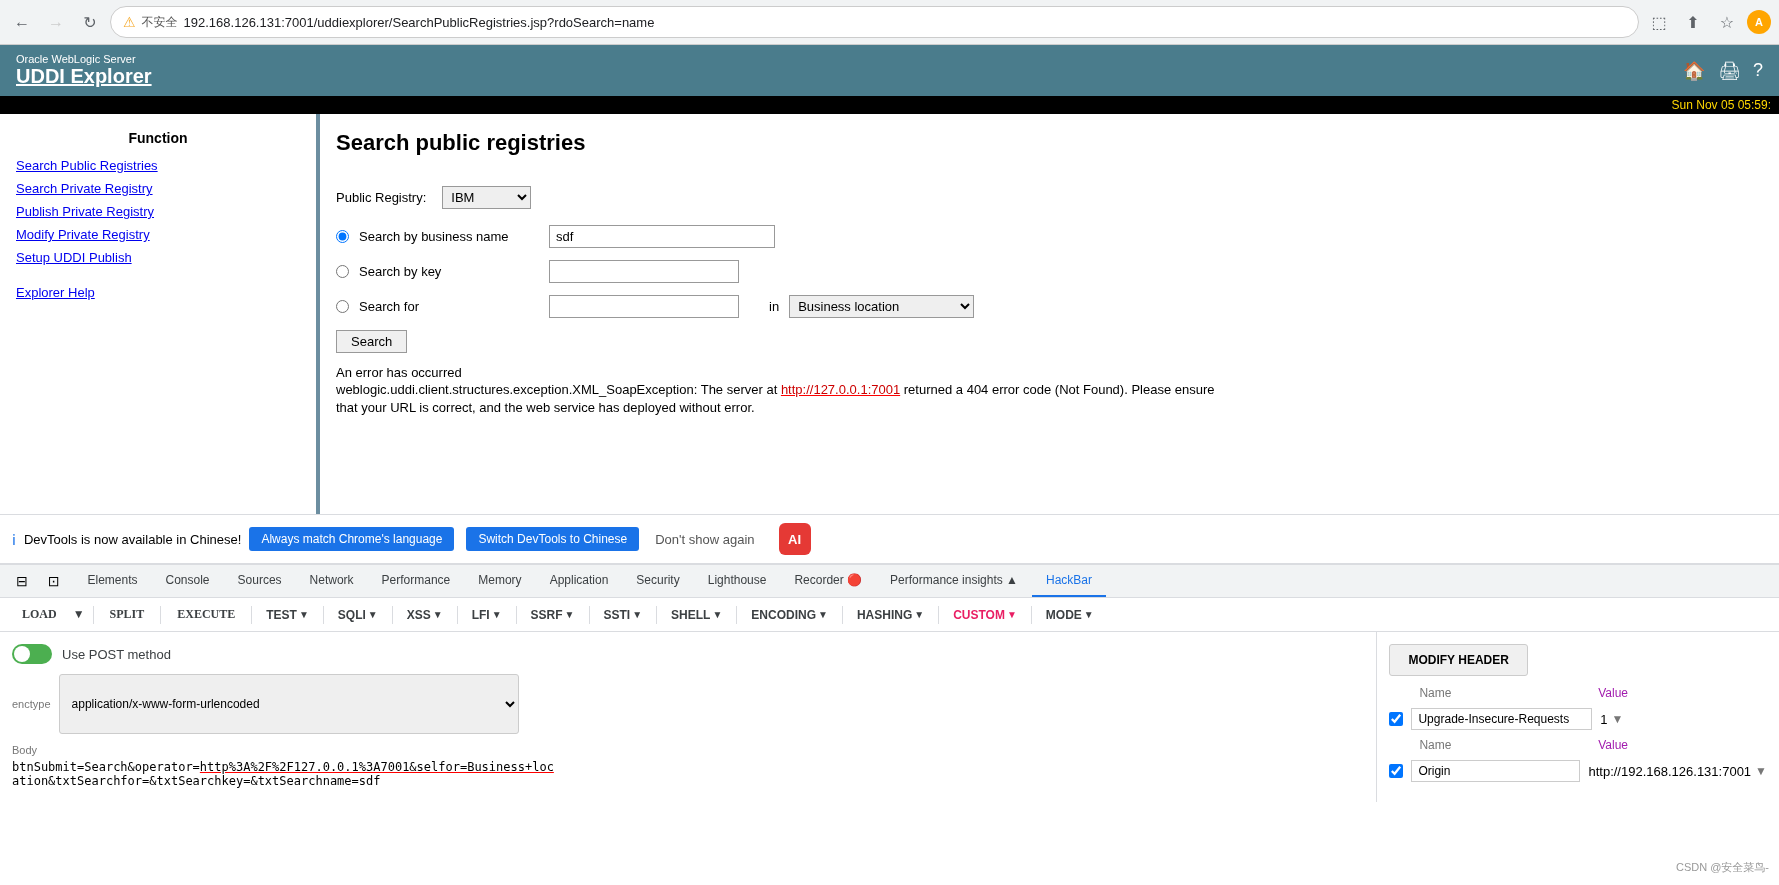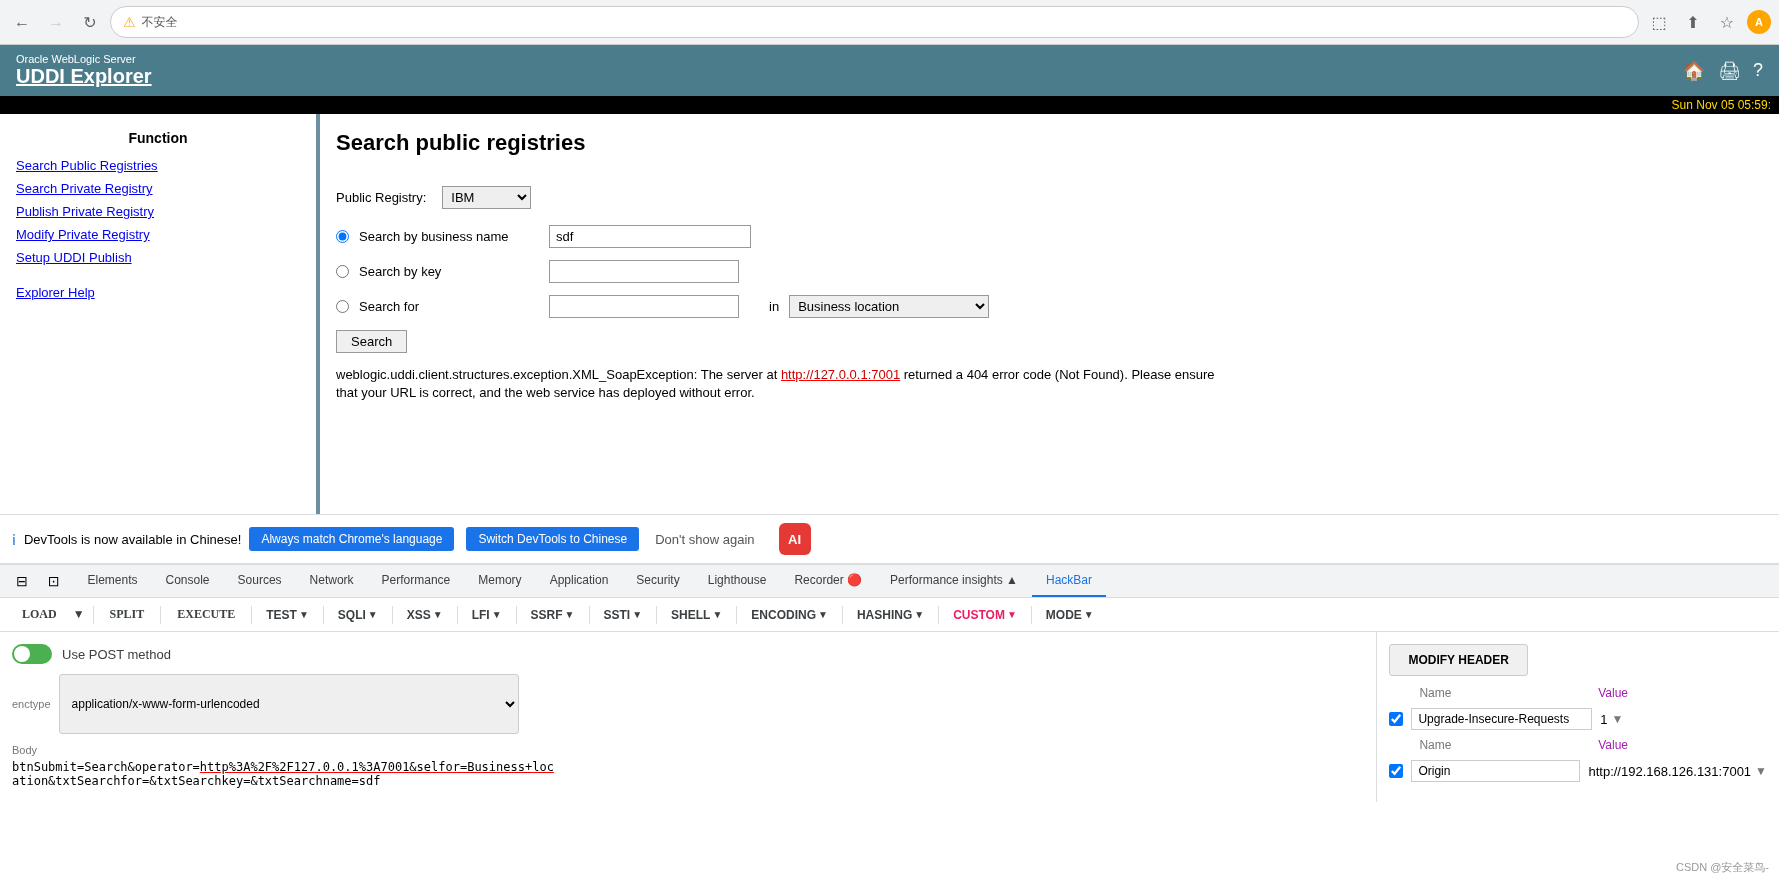--- a/index.html
+++ b/index.html
@@ -107,20 +107,21 @@
 <body>
 
 <div class="browser-chrome">
   <div class="browser-toolbar">
     <button class="nav-btn">←</button>
     <button class="nav-btn disabled">→</button>
     <button class="nav-btn">↻</button>
     <div class="address-bar">
       <span class="warning-icon">⚠</span>
       <span style="color:#555; font-size:12px;">不安全</span>
+      <span class="url-text">192.168.126.131:7001/uddiexplorer/SearchPublicRegistries.jsp?rdoSearch=name</span>
     </div>
     <div class="browser-icons">
       <button class="browser-icon-btn">⬚</button>
       <button class="browser-icon-btn">⬆</button>
       <button class="browser-icon-btn">☆</button>
       <button class="browser-icon-btn" style="background:#ffa500; border-radius:50%; width:24px; height:24px; color:#fff; font-size:11px; font-weight:bold;">A</button>
     </div>
   </div>
 </div>
 
@@ -170,46 +171,47 @@
           <option>Microsoft</option>
           <option>NTT</option>
           <option>SAP</option>
           <option>XMethods</option>
         </select>
       </div>
 
       <div class="form-row">
         <input type="radio" name="search_type" id="search_business" checked="" style="">
         <label class="radio-label" for="search_business">Search by business name</label>
-        <input type="text" style="width: 202px;" value="sdf">
+        <input type="text" style="width: 226px;" value="sdf">
       </div>
 
       <div class="form-row">
         <input type="radio" name="search_type" id="search_key" style="">
         <label class="radio-label" for="search_key">Search by key</label>
         <input type="text" style="width: 190px;">
       </div>
 
       <div class="form-row">
         <input type="radio" name="search_type" id="search_for" style="">
         <label class="radio-label" for="search_for">Search for</label>
         <input type="text" style="width: 190px;">
         <span class="in-label" style="margin-left:20px; font-size:13px;">in</span>
-        <select style="width:200px; font-size:13px; border: 1px solid #999; padding: 2px 4px;">
+        <select style="width:185px; font-size:13px; border: 1px solid #999; padding: 2px 4px;">
           <option>Business location</option>
           <option>Service location</option>
           <option>Category</option>
         </select>
       </div>
 
       <div class="search-btn-row">
         <button class="search-btn">Search</button>
       </div>
 
       <div class="error-area">
+        <div>An error has occurred</div>
         <div class="error-text">
           <span>weblogic.uddi.client.structures.exception.XML_SoapException: The server at </span><a class="error-underline">http://127.0.0.1:7001</a><span> returned a 404 error code (Not Found). Please ensure</span>
         </div>
         <div>that your URL is correct, and the web service has deployed without error.</div>
       </div>
     </div>
   </div>
 </div>
 
 <div class="devtools-notify">

